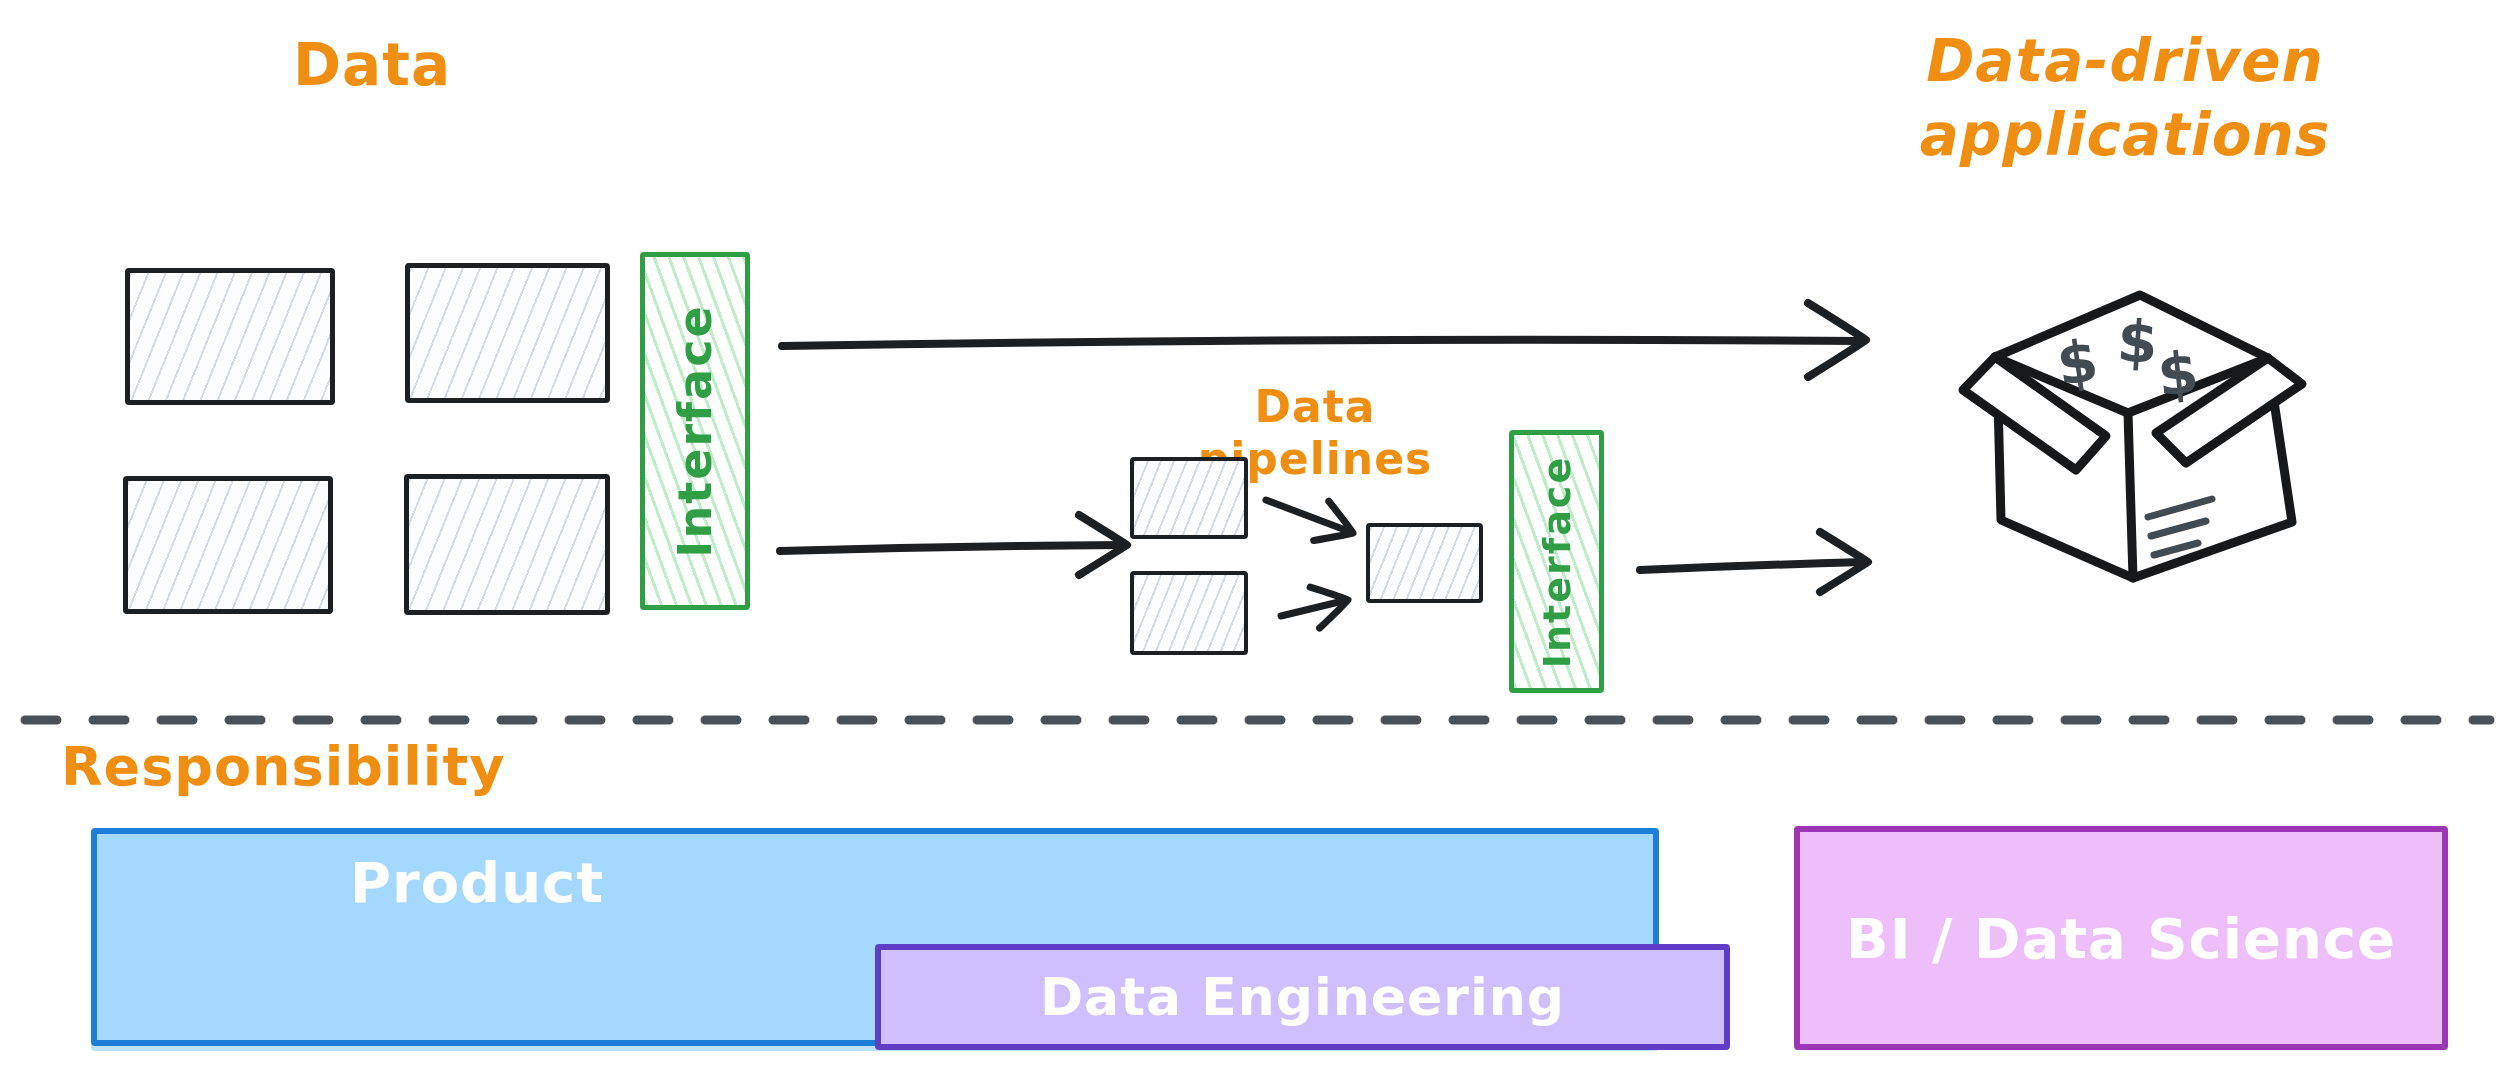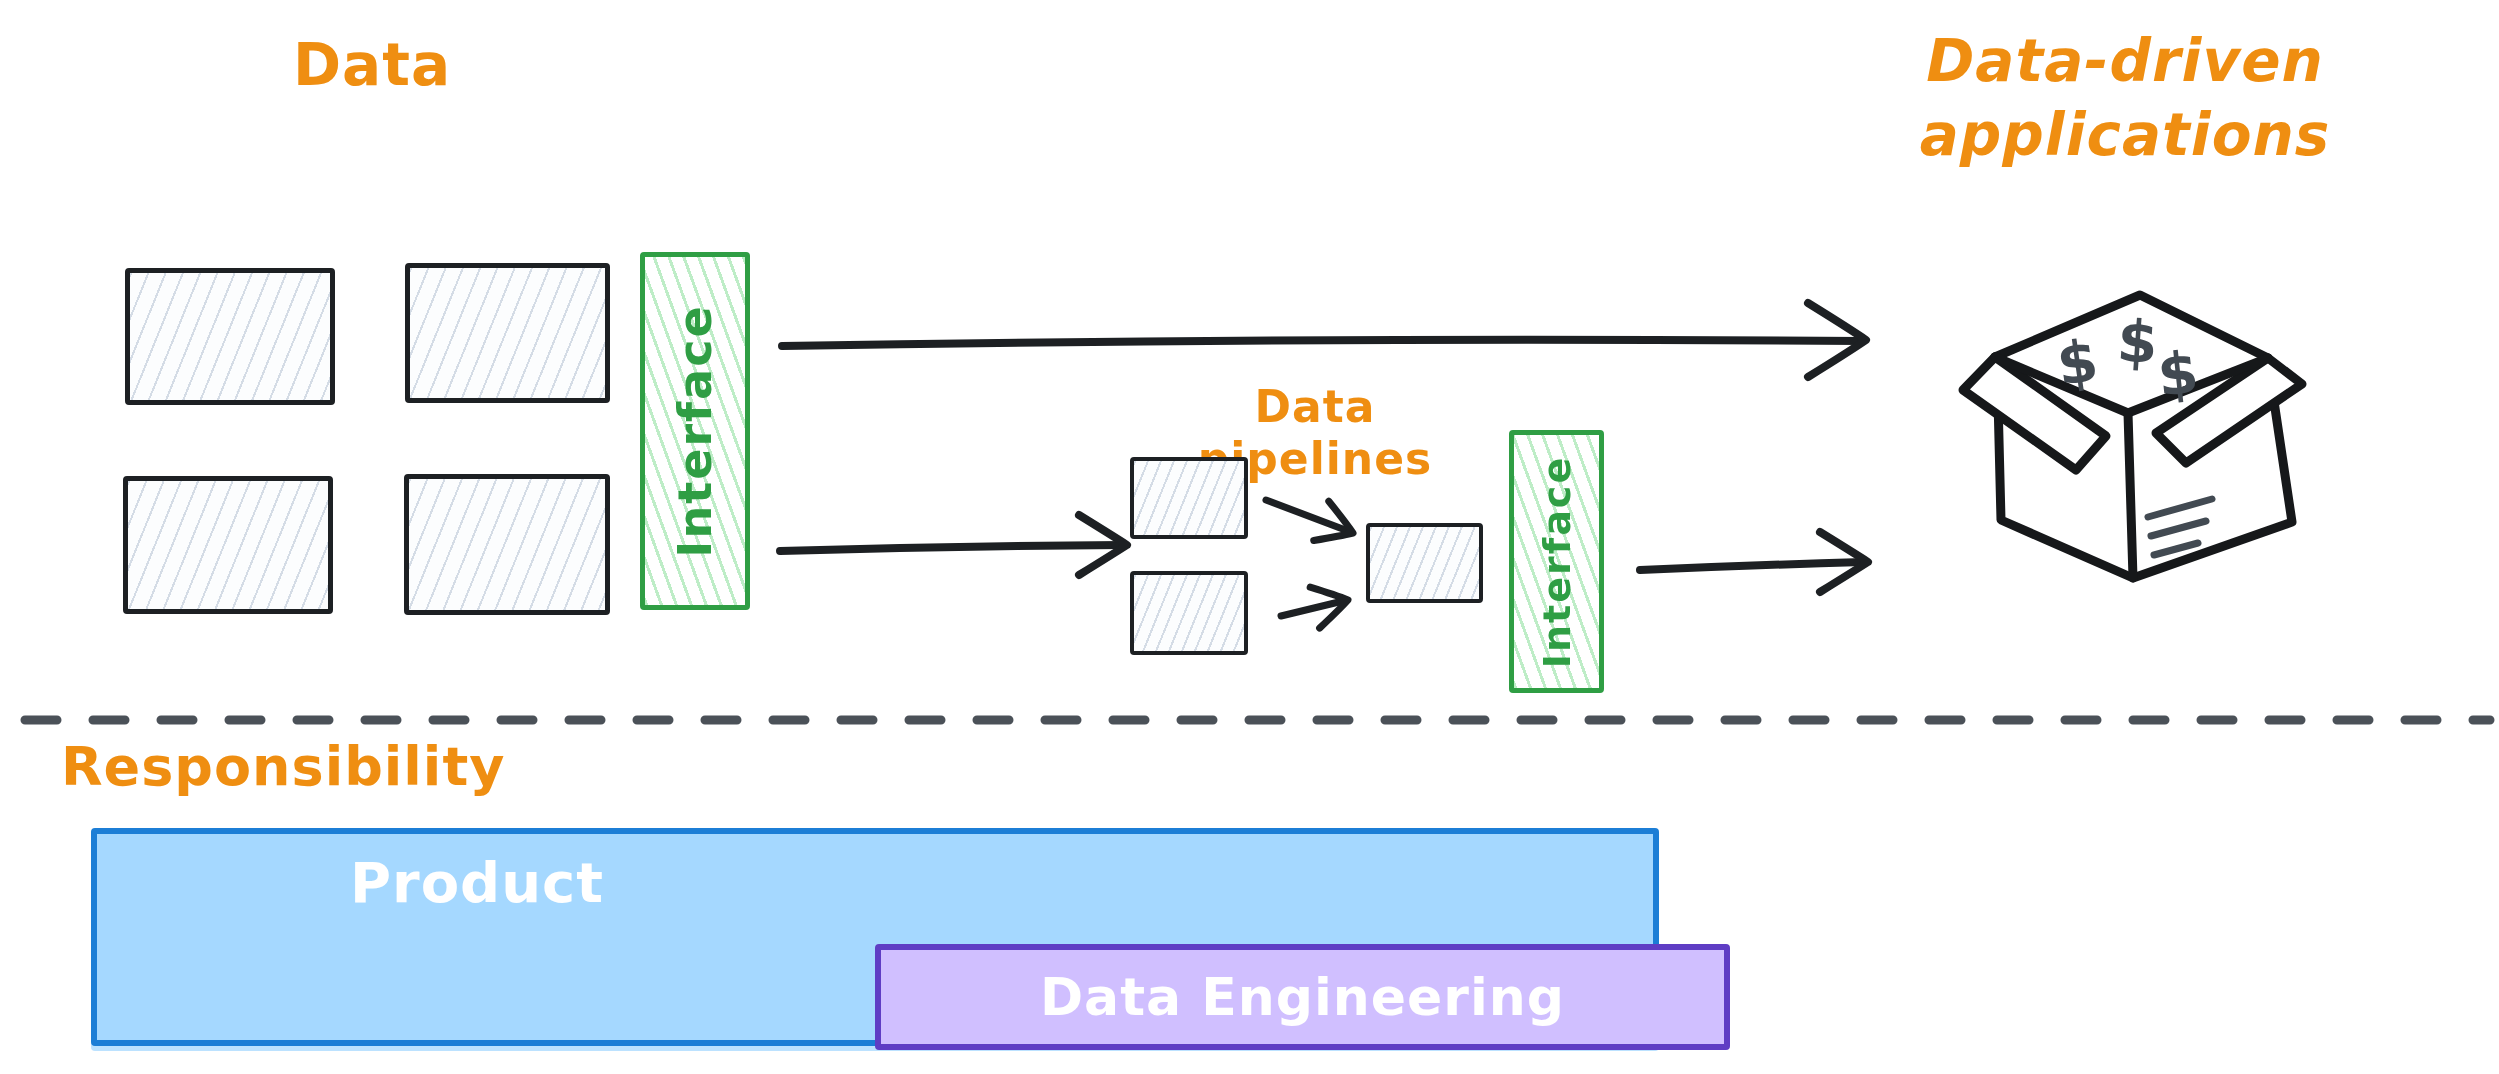--- a/index.html
+++ b/index.html
@@ -80,20 +80,23 @@
   <div class="interface small" style="left:1509px;top:430px;width:95px;height:263px;">
     <span class="vlabel">Interface</span>
   </div>
 
   <div class="bar" id="bar-product">
     <div class="bar-label" style="left:150px;top:16px;width:460px;">Product</div>
   </div>
   <div class="bar" id="bar-data-engineering">
     <div class="bar-label centered">Data Engineering</div>
   </div>
+  <div class="bar" id="bar-bi-ds">
+    <div class="bar-label centered">BI / Data Science</div>
+  </div>
 
   <svg id="overlay" width="2499" height="1074" viewBox="0 0 2499 1074">
 
     <g stroke="#1d2023" fill="none" stroke-linecap="round" stroke-linejoin="round">
       <path d="M782 346 Q 1320 337 1862 341" stroke-width="8"></path>
       <g transform="translate(1866,340)">
         <path d="M-58 -37 Q -16 -11 0 0 Q -16 11 -58 37" stroke-width="8"></path>
       </g>
     </g>
 

